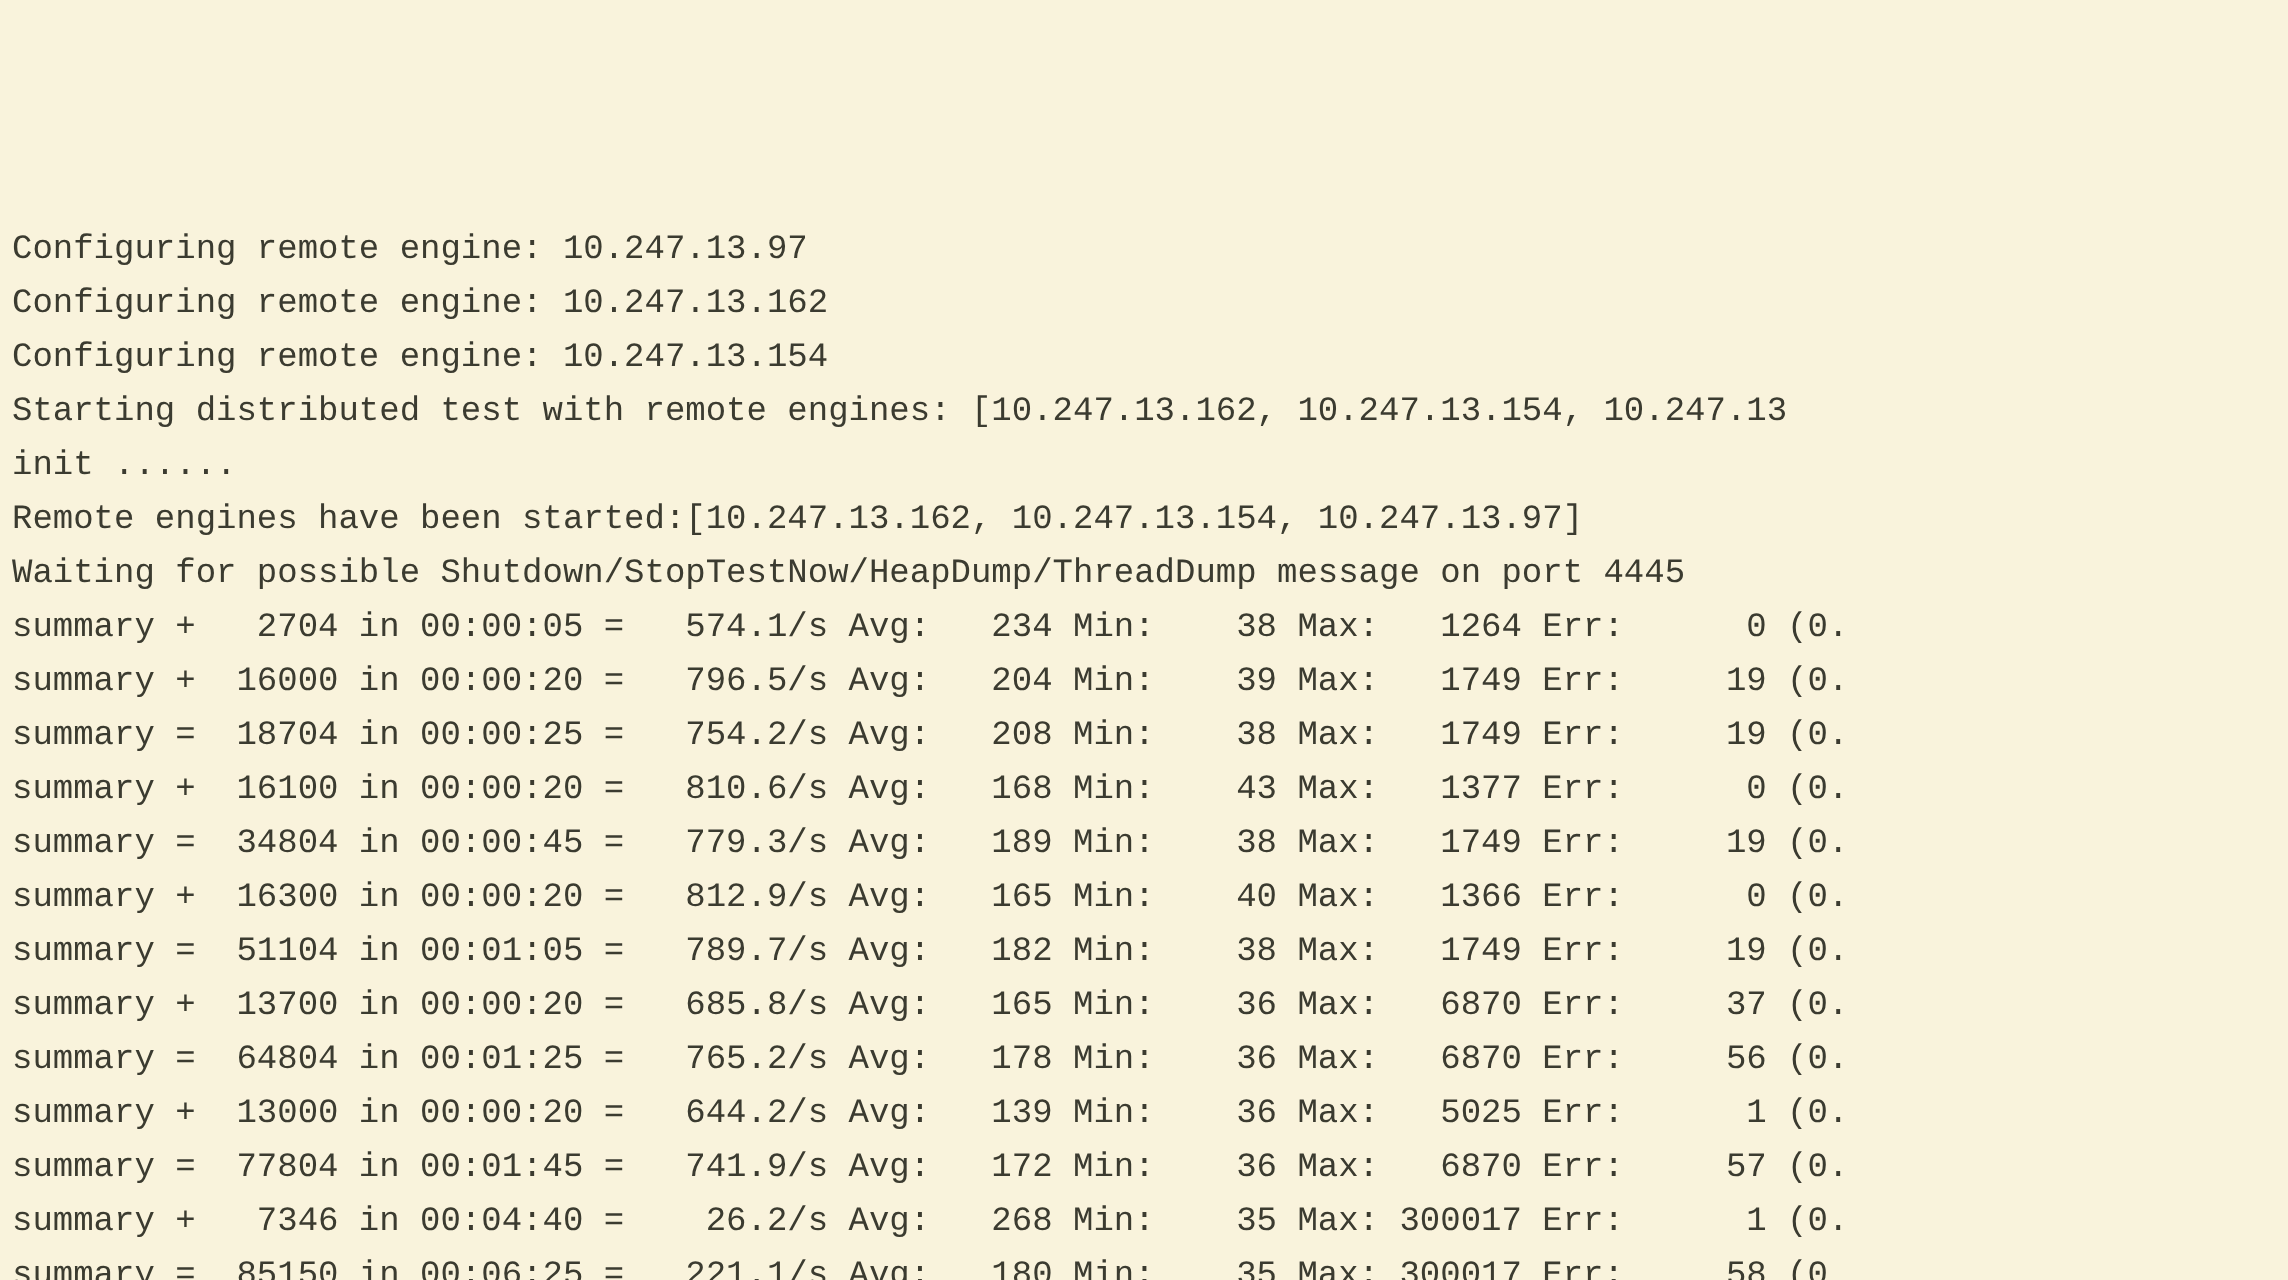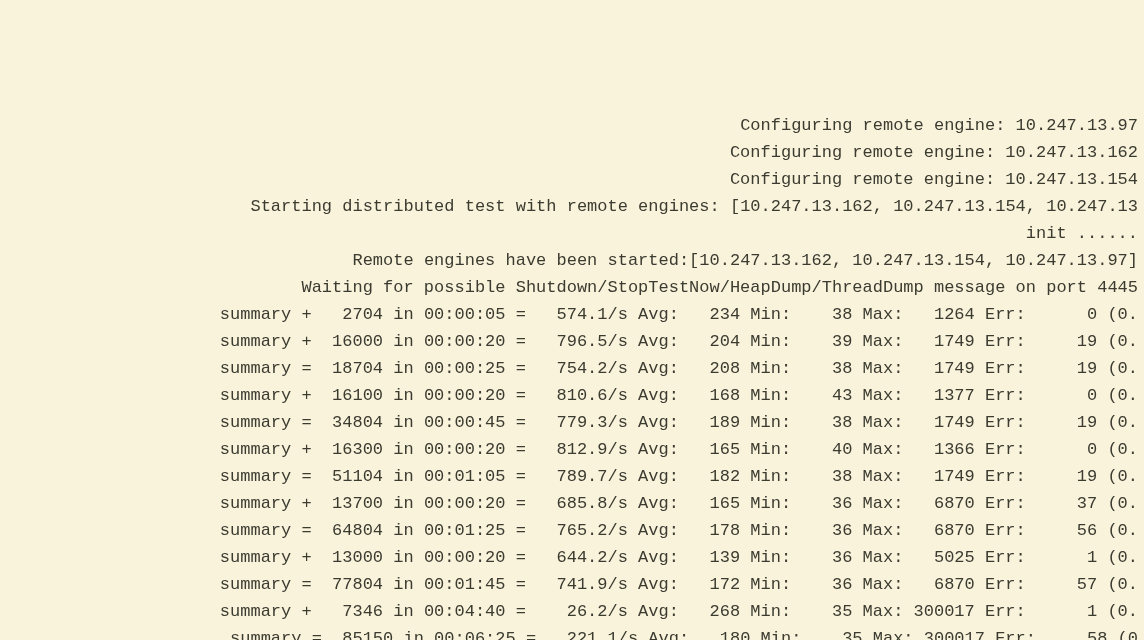--- a/index.html
+++ b/index.html
@@ -9,21 +9,21 @@
       font-family: "Menlo", "Consolas", "Courier New", monospace;
       font-size: 17px;
       line-height: 27px;
       padding: 4px 6px;
       width: 1144px;
       height: 640px;
       overflow: hidden;
       white-space: pre;
       font-weight: 400;
     }
-    .line { white-space: pre; text-align: right; }
+    .line { white-space: pre; }
   </style>
 </head>
 <body>
 
 
 
 <div id="console"><div class="line">Configuring remote engine: 10.247.13.97</div><div class="line">Configuring remote engine: 10.247.13.162</div><div class="line">Configuring remote engine: 10.247.13.154</div><div class="line">Starting distributed test with remote engines: [10.247.13.162, 10.247.13.154, 10.247.13</div><div class="line">init ......</div><div class="line">Remote engines have been started:[10.247.13.162, 10.247.13.154, 10.247.13.97]</div><div class="line">Waiting for possible Shutdown/StopTestNow/HeapDump/ThreadDump message on port 4445</div><div class="line">summary +   2704 in 00:00:05 =   574.1/s Avg:   234 Min:    38 Max:   1264 Err:      0 (0.</div><div class="line">summary +  16000 in 00:00:20 =   796.5/s Avg:   204 Min:    39 Max:   1749 Err:     19 (0.</div><div class="line">summary =  18704 in 00:00:25 =   754.2/s Avg:   208 Min:    38 Max:   1749 Err:     19 (0.</div><div class="line">summary +  16100 in 00:00:20 =   810.6/s Avg:   168 Min:    43 Max:   1377 Err:      0 (0.</div><div class="line">summary =  34804 in 00:00:45 =   779.3/s Avg:   189 Min:    38 Max:   1749 Err:     19 (0.</div><div class="line">summary +  16300 in 00:00:20 =   812.9/s Avg:   165 Min:    40 Max:   1366 Err:      0 (0.</div><div class="line">summary =  51104 in 00:01:05 =   789.7/s Avg:   182 Min:    38 Max:   1749 Err:     19 (0.</div><div class="line">summary +  13700 in 00:00:20 =   685.8/s Avg:   165 Min:    36 Max:   6870 Err:     37 (0.</div><div class="line">summary =  64804 in 00:01:25 =   765.2/s Avg:   178 Min:    36 Max:   6870 Err:     56 (0.</div><div class="line">summary +  13000 in 00:00:20 =   644.2/s Avg:   139 Min:    36 Max:   5025 Err:      1 (0.</div><div class="line">summary =  77804 in 00:01:45 =   741.9/s Avg:   172 Min:    36 Max:   6870 Err:     57 (0.</div><div class="line">summary +   7346 in 00:04:40 =    26.2/s Avg:   268 Min:    35 Max: 300017 Err:      1 (0.</div><div class="line">summary =  85150 in 00:06:25 =   221.1/s Avg:   180 Min:    35 Max: 300017 Err:     58 (0</div></div>
 
 
 

